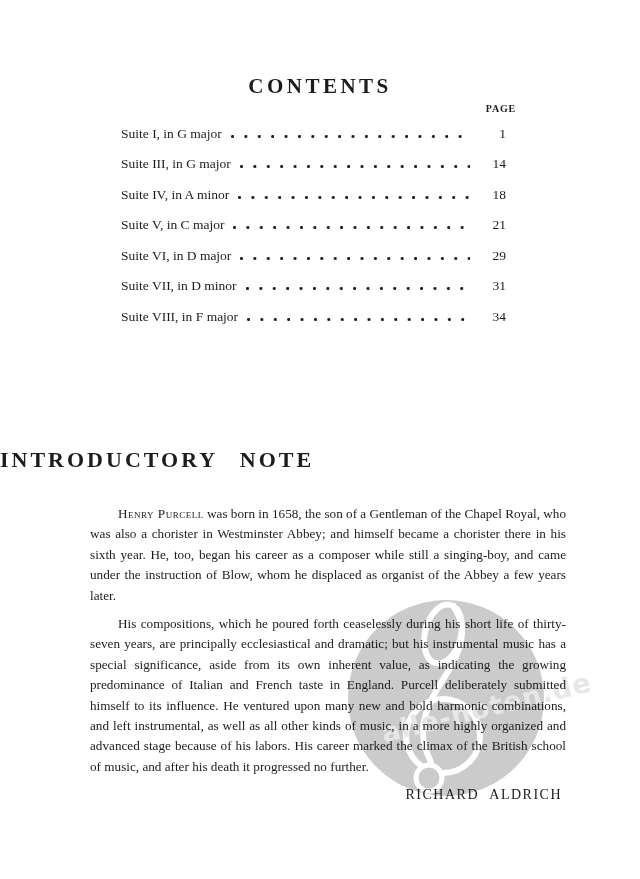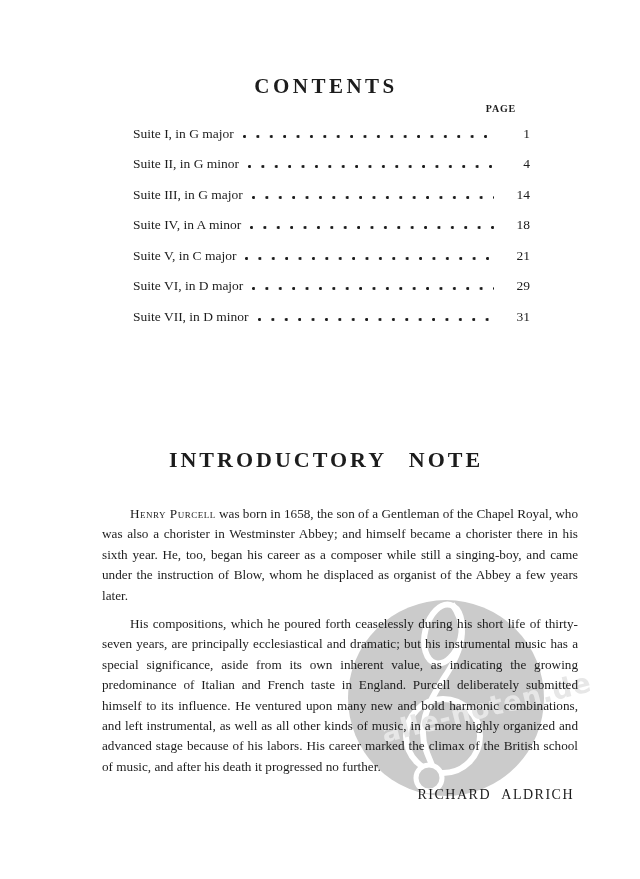--- a/index.html
+++ b/index.html
@@ -5,21 +5,21 @@
   html,body { margin:0; padding:0; background:#e8e8e8; }
   .page {
     position:relative;
     width:640px; height:879px;
     margin:0 auto;
     background:#ffffff;
     overflow:hidden;
     font-family:"Liberation Serif", serif;
     color:#1c1c1c;
   }
-  .layer { position:absolute; z-index:2;padding-left:12px; }
+  .layer { position:absolute; z-index:2; }
 
   
   .watermark {
     position:absolute; left:330px; top:590px;
     width:270px; height:215px;
     z-index:1;
   }
   .wm-text {
     position:absolute; left:52px; top:128px;
     transform:rotate(-14deg);
@@ -40,42 +40,42 @@
     letter-spacing:3.5px;
     line-height:1;
   }
   .page-col-label {
     top:104px; right:124px;
     font-size:10px; font-weight:bold;
     letter-spacing:0.8px;
     line-height:1;
   }
   .toc {
-    top:126px; left:121px; right:110px;
+    top:126px; left:121px; right:134px;
   }
   .toc-row {
     display:flex; align-items:baseline;
     height:30.45px;
     font-size:13.5px;
   }
   .toc-label { white-space:nowrap; }
   .dot-leader {
     flex:1; height:3px;
     margin:0 10px 0 9px;
     background-image:radial-gradient(circle at 1.5px 1.5px, #1c1c1c 1.25px, transparent 1.7px);
     background-size:13.4px 3px;
     background-repeat:repeat-x;
     background-position:0 bottom;
   }
   .toc-page { width:26px; text-align:right; white-space:nowrap; }
 
   
   .intro-title {
     top:449px; left:0; right:0;
-    text-align:center;
+    text-align:left;
     font-size:22px; font-weight:bold;
     letter-spacing:3px; word-spacing:14px;
     line-height:1;
   }
   .body-text {
     top:496px; left:82px; width:492px;
     font-size:13.2px;
     line-height:20.4px;
     text-align:justify;
   }
@@ -113,25 +113,20 @@
   <div class="layer contents-title">CONTENTS</div>
   <div class="layer page-col-label">PAGE</div>
 
   <div class="layer toc">
     <div class="toc-row">
       <span class="toc-label">Suite I, in G major</span>
       <span class="dot-leader"></span>
       <span class="toc-page">1</span>
     </div>
     <div class="toc-row">
-      <span class="toc-label">Suite II, in G minor</span>
-      <span class="dot-leader"></span>
-      <span class="toc-page">4</span>
-    </div>
-    <div class="toc-row">
       <span class="toc-label">Suite III, in G major</span>
       <span class="dot-leader"></span>
       <span class="toc-page">14</span>
     </div>
     <div class="toc-row">
       <span class="toc-label">Suite IV, in A minor</span>
       <span class="dot-leader"></span>
       <span class="toc-page">18</span>
     </div>
     <div class="toc-row">
@@ -142,20 +137,25 @@
     <div class="toc-row">
       <span class="toc-label">Suite VI, in D major</span>
       <span class="dot-leader"></span>
       <span class="toc-page">29</span>
     </div>
     <div class="toc-row">
       <span class="toc-label">Suite VII, in D minor</span>
       <span class="dot-leader"></span>
       <span class="toc-page">31</span>
     </div>
+    <div class="toc-row">
+      <span class="toc-label">Suite VIII, in F major</span>
+      <span class="dot-leader"></span>
+      <span class="toc-page">34</span>
+    </div>
   </div>
 
   <div class="layer intro-title">INTRODUCTORY NOTE</div>
 
   <div class="layer body-text">
     <p><span class="lead-smallcaps">Henry Purcell</span><span> was born in 1658, the son of a Gentleman of the Chapel Royal, who was also a chorister in Westminster Abbey; and himself became a chorister there in his sixth year.  He, too, began his career as a composer while still a singing-boy, and came under the instruction of Blow, whom he displaced as organist of the Abbey a few years later.</span></p>
     <p>His compositions, which he poured forth ceaselessly during his short life of thirty-seven years, are principally ecclesiastical and dramatic; but his instrumental music has a special significance, aside from its own inherent value, as indicating the growing predominance of Italian and French taste in England.  Purcell deliberately submitted himself to its influence.  He ventured upon many new and bold harmonic combinations, and left instrumental, as well as all other kinds of music, in a more highly organized and advanced stage because of his labors.  His career marked the climax of the British school of music, and after his death it progressed no further.</p>
     <div class="signature">RICHARD ALDRICH</div>
   </div>
 

